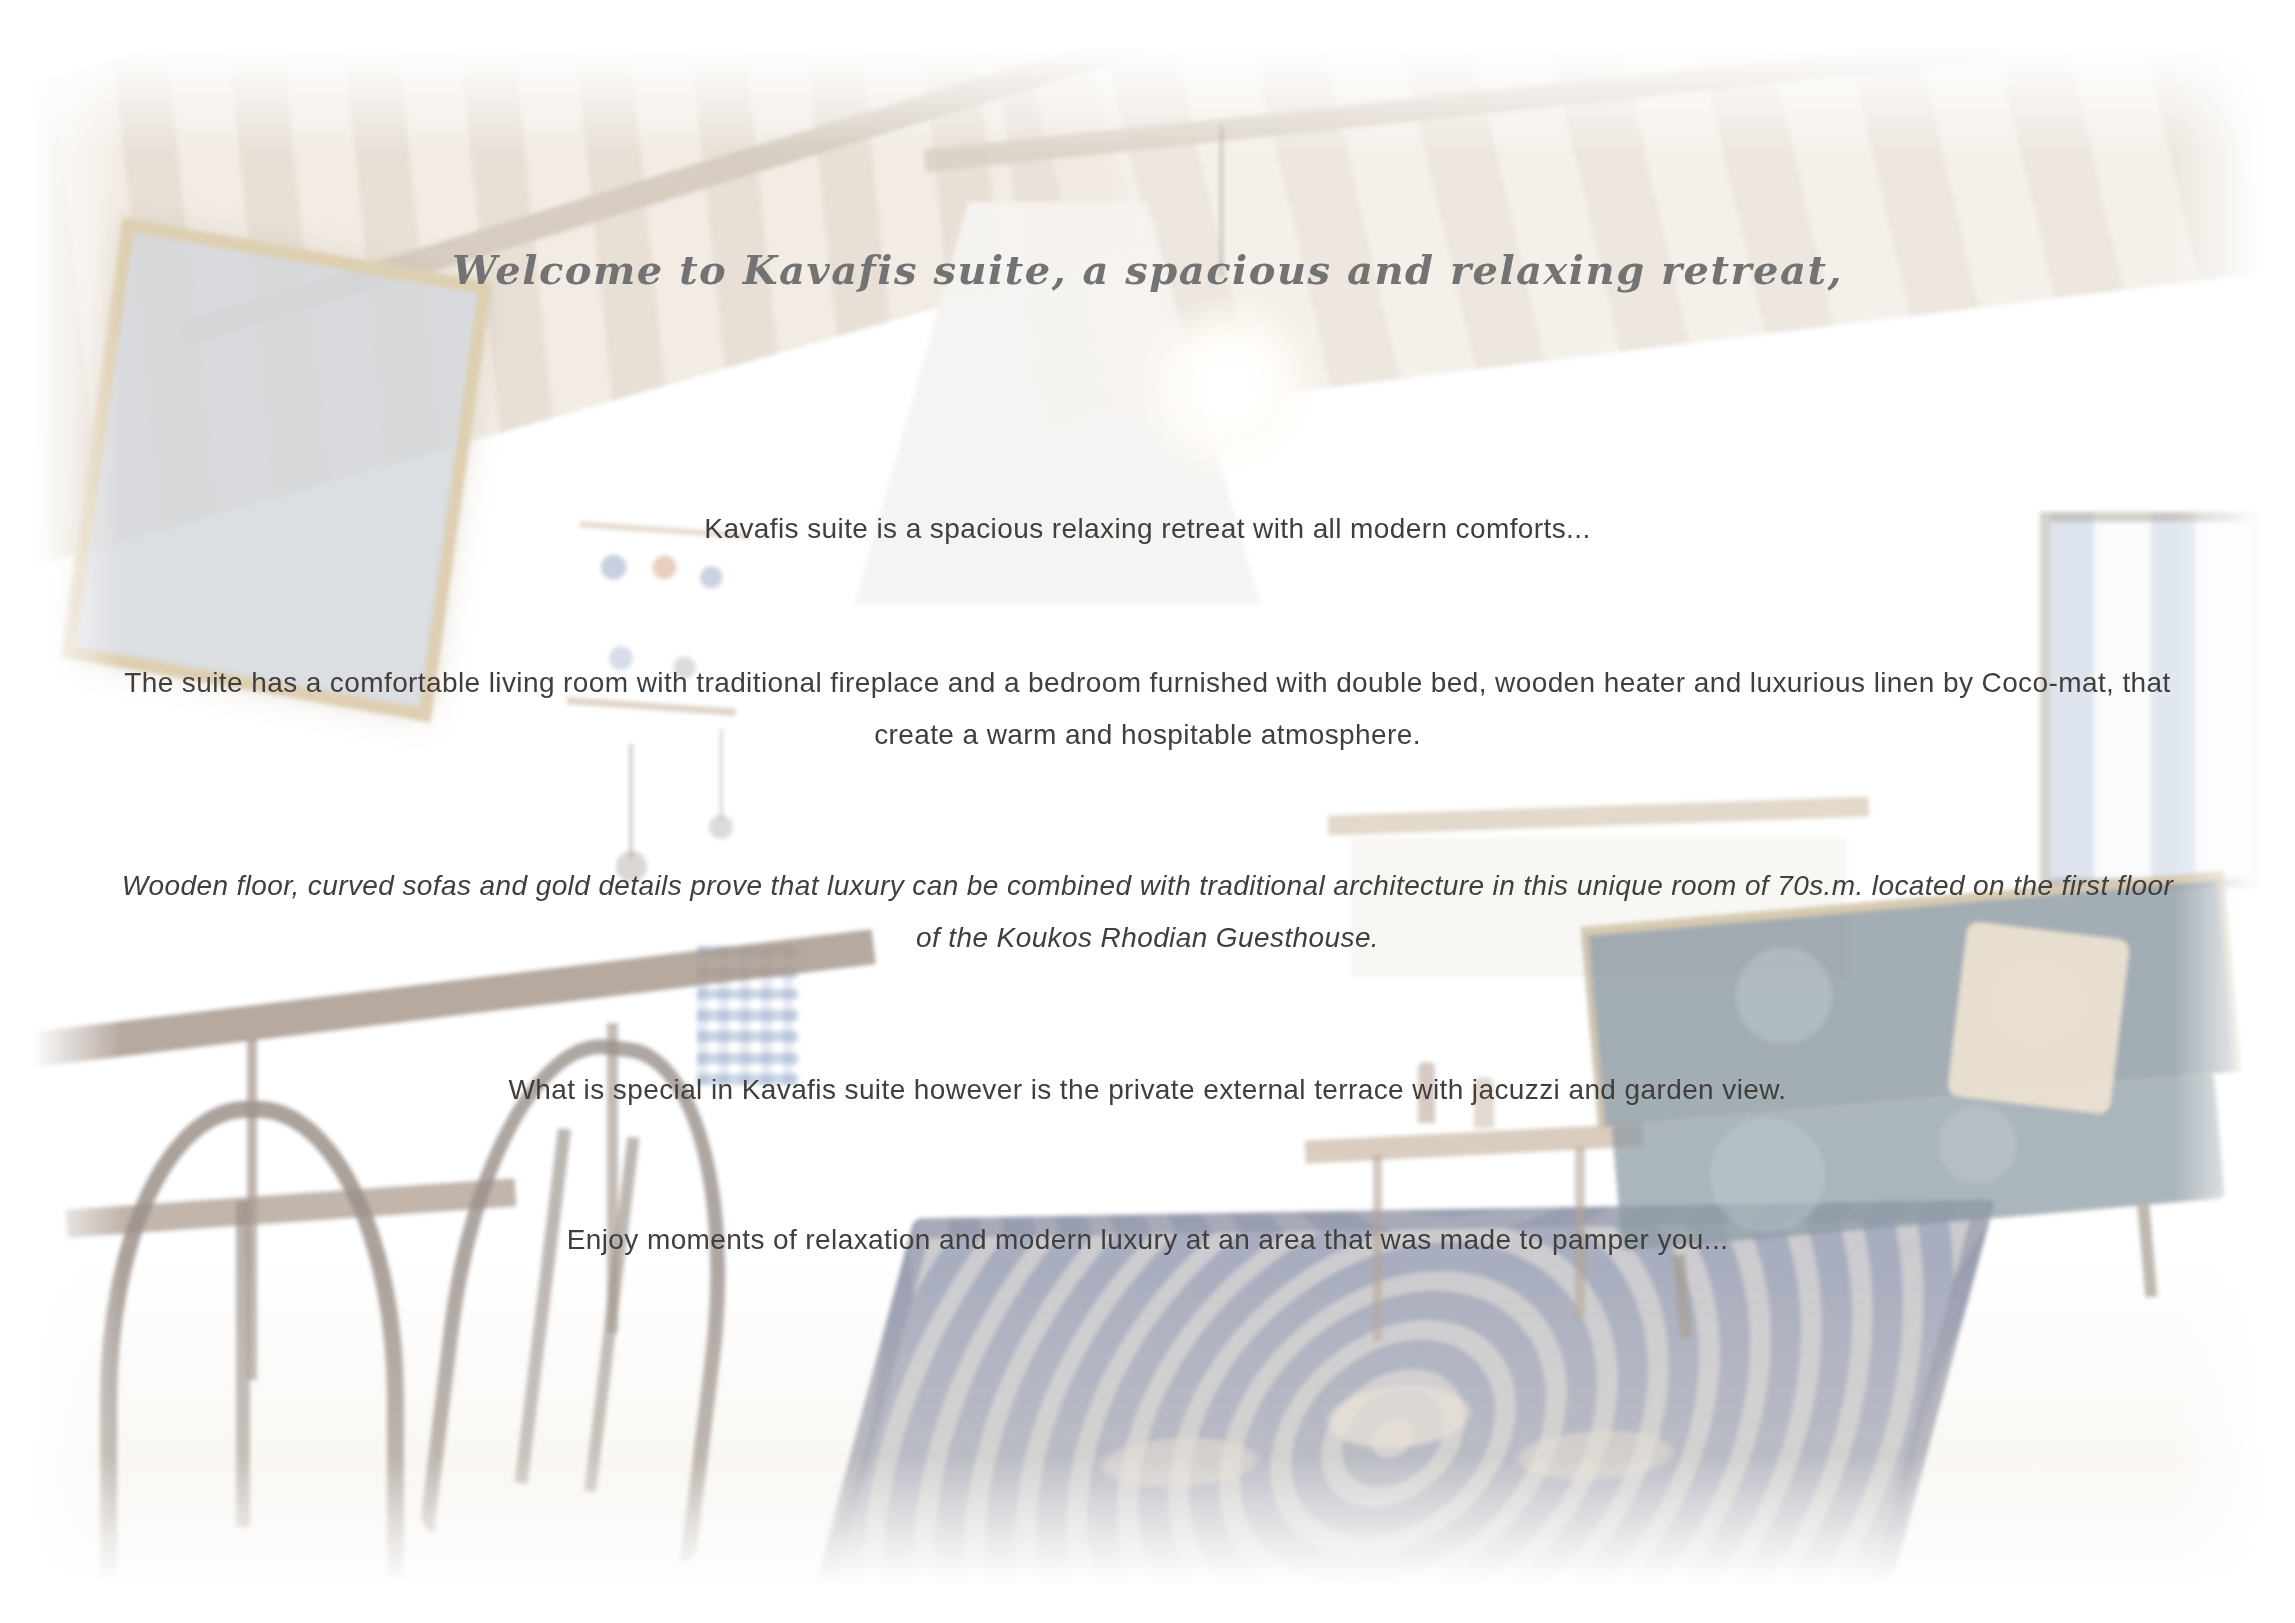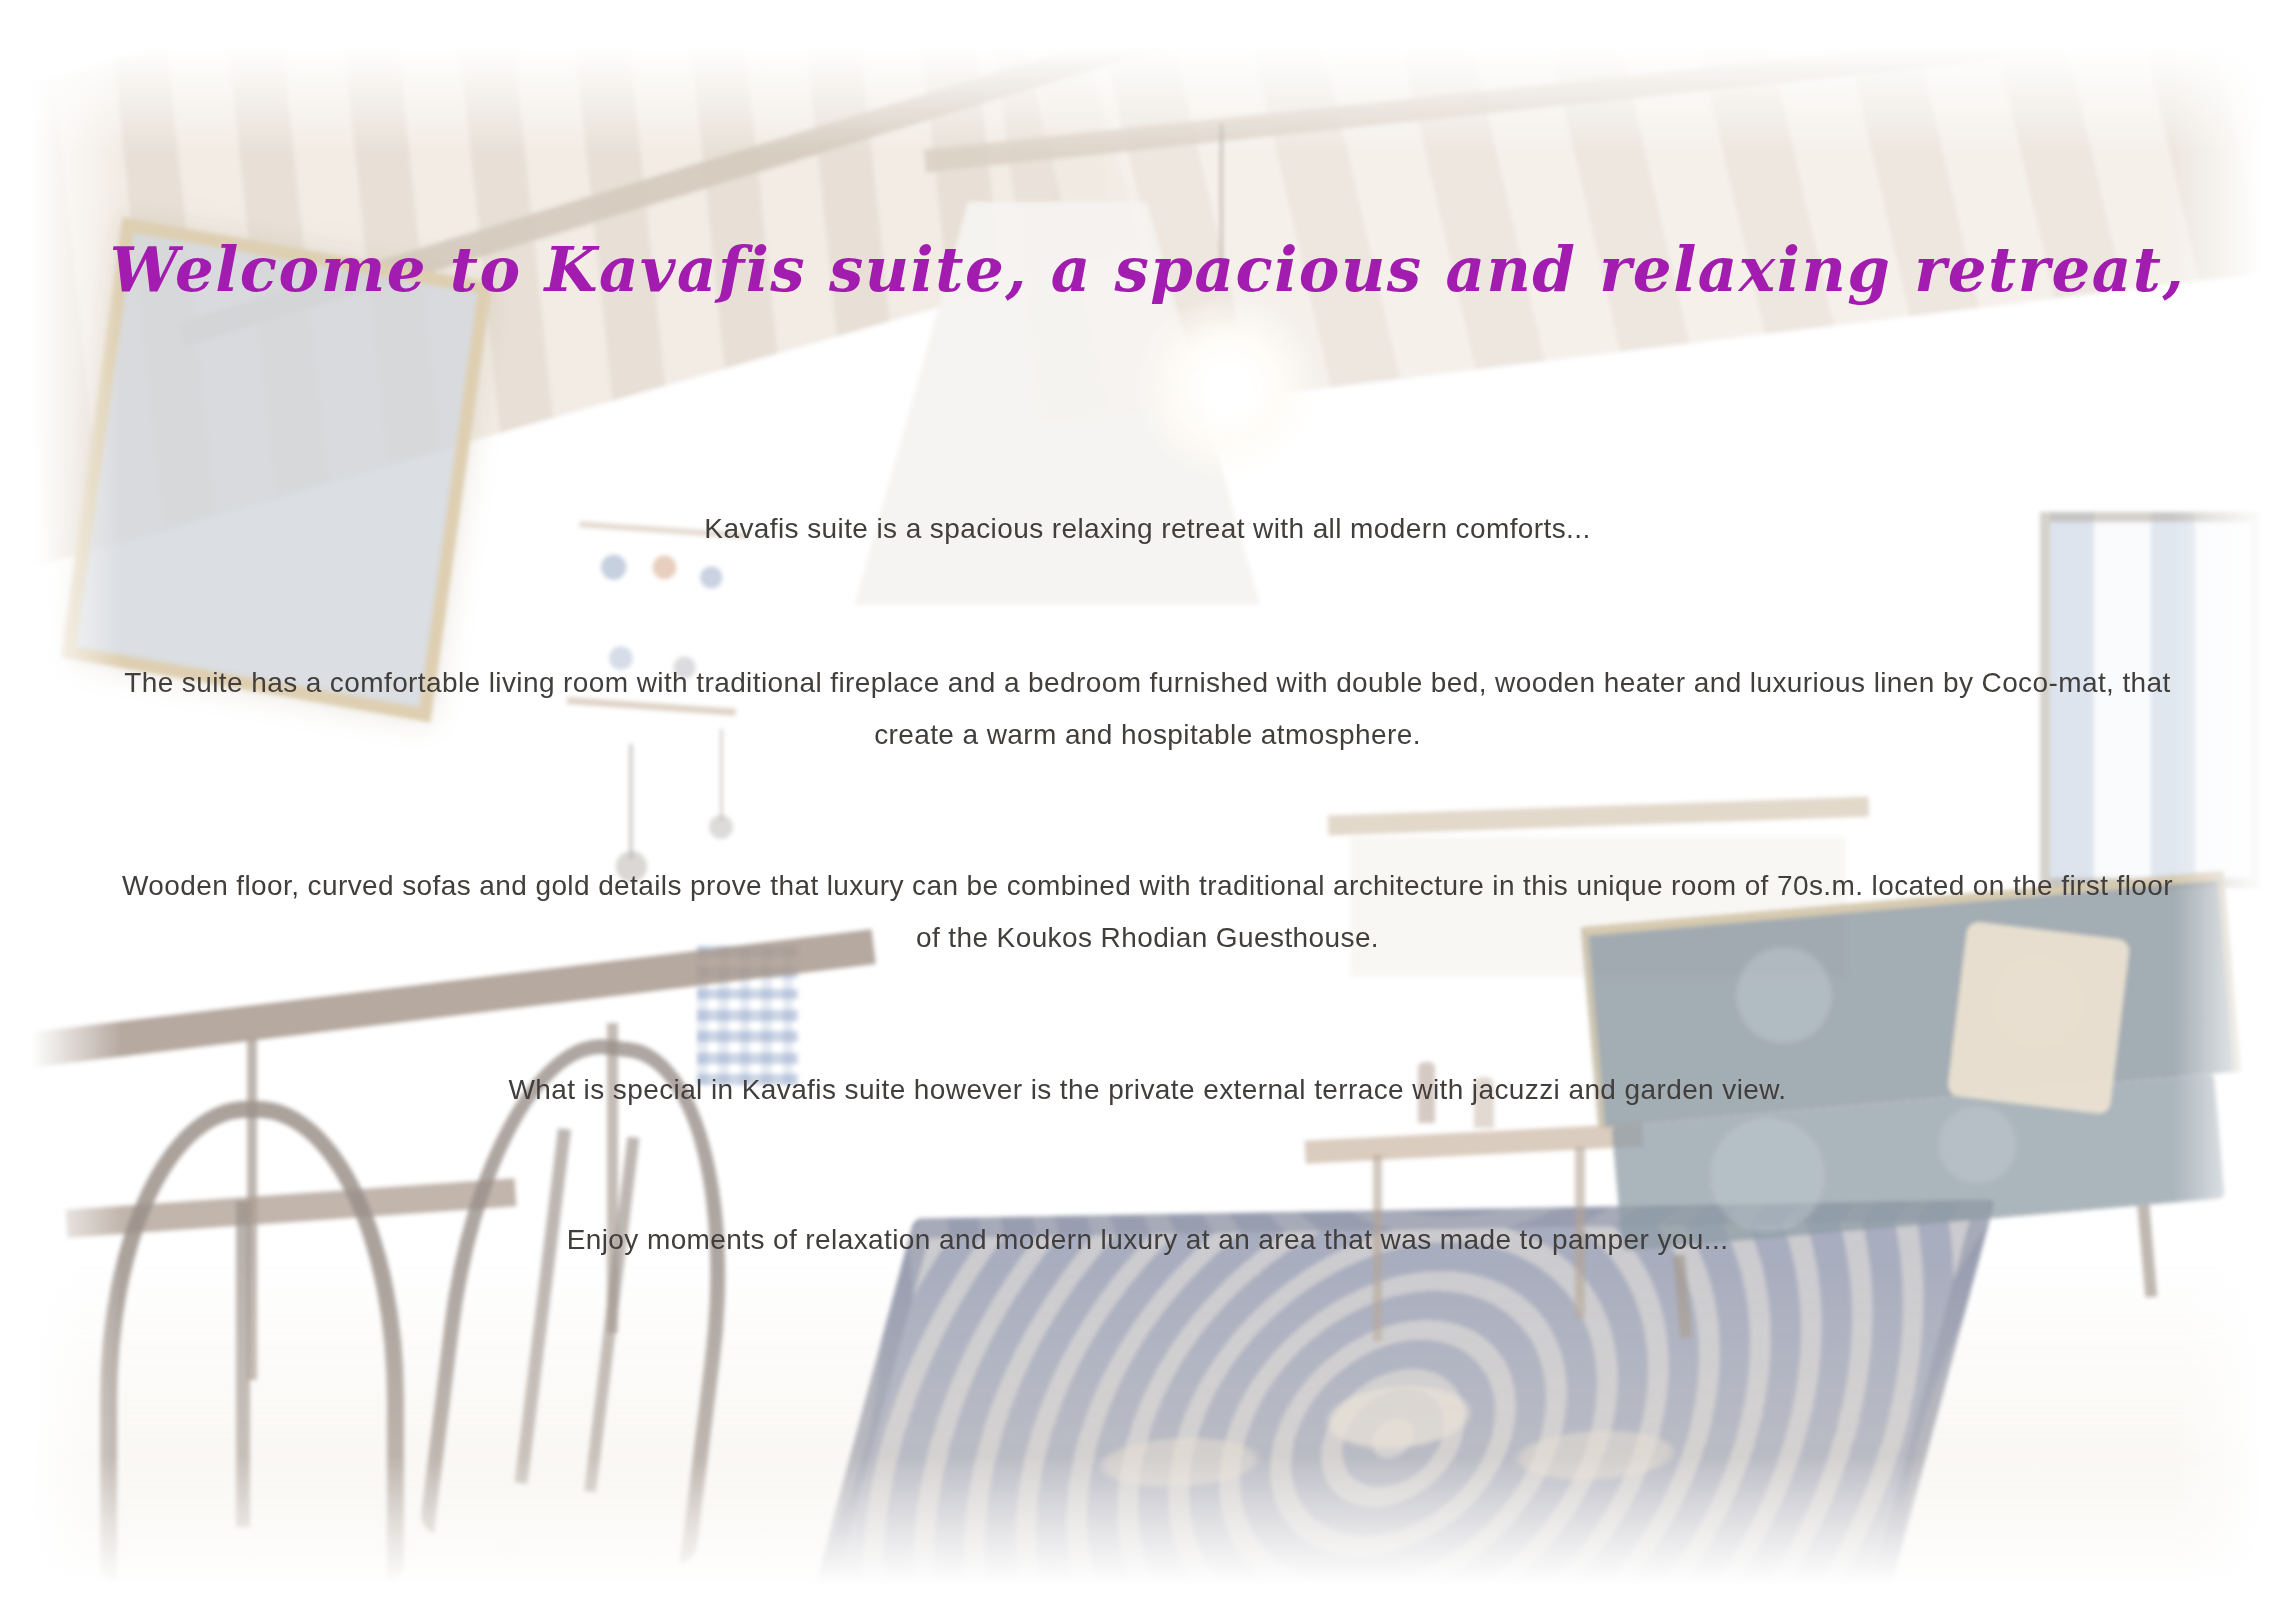--- a/index.html
+++ b/index.html
@@ -151,33 +151,33 @@
       linear-gradient(0deg,#ffffff 0 38px,rgba(255,255,255,0) 168px),
       linear-gradient(90deg,#ffffff 0 31px,rgba(255,255,255,0) 122px),
       linear-gradient(270deg,#ffffff 0 31px,rgba(255,255,255,0) 122px);
   }
   
   .content{position:absolute;inset:0;z-index:5;text-align:center;}
   .title{
     position:absolute;left:0;right:0;top:226px;margin:0;
     font-family:"DejaVu Serif",serif;
     font-style:italic;font-weight:600;
-    font-size:61px;line-height:87px;
-    color:#a21caf;letter-spacing:1.5px;
+    font-size:40px;line-height:87px;
+    color:#737373;letter-spacing:1.5px;
   }
   .title .tline{display:block;}
   .para{
     position:absolute;left:50%;transform:translateX(-50%);
     width:2081px;margin:0;
     font-size:28px;line-height:52px;font-weight:300;
     color:#413e3c;letter-spacing:0.4px;
   }
   .p1{top:503px;}
   .p2{top:657px;}
-  .p3{top:860px;}
+  .p3{top:860px;font-style:italic;}
   .p4{top:1064px;}
   .p5{top:1214px;}
 </style>
 </head>
 <body>
 
 <div class="page">
 
   <div class="photo">
     <div class="ceiling-left"></div>

